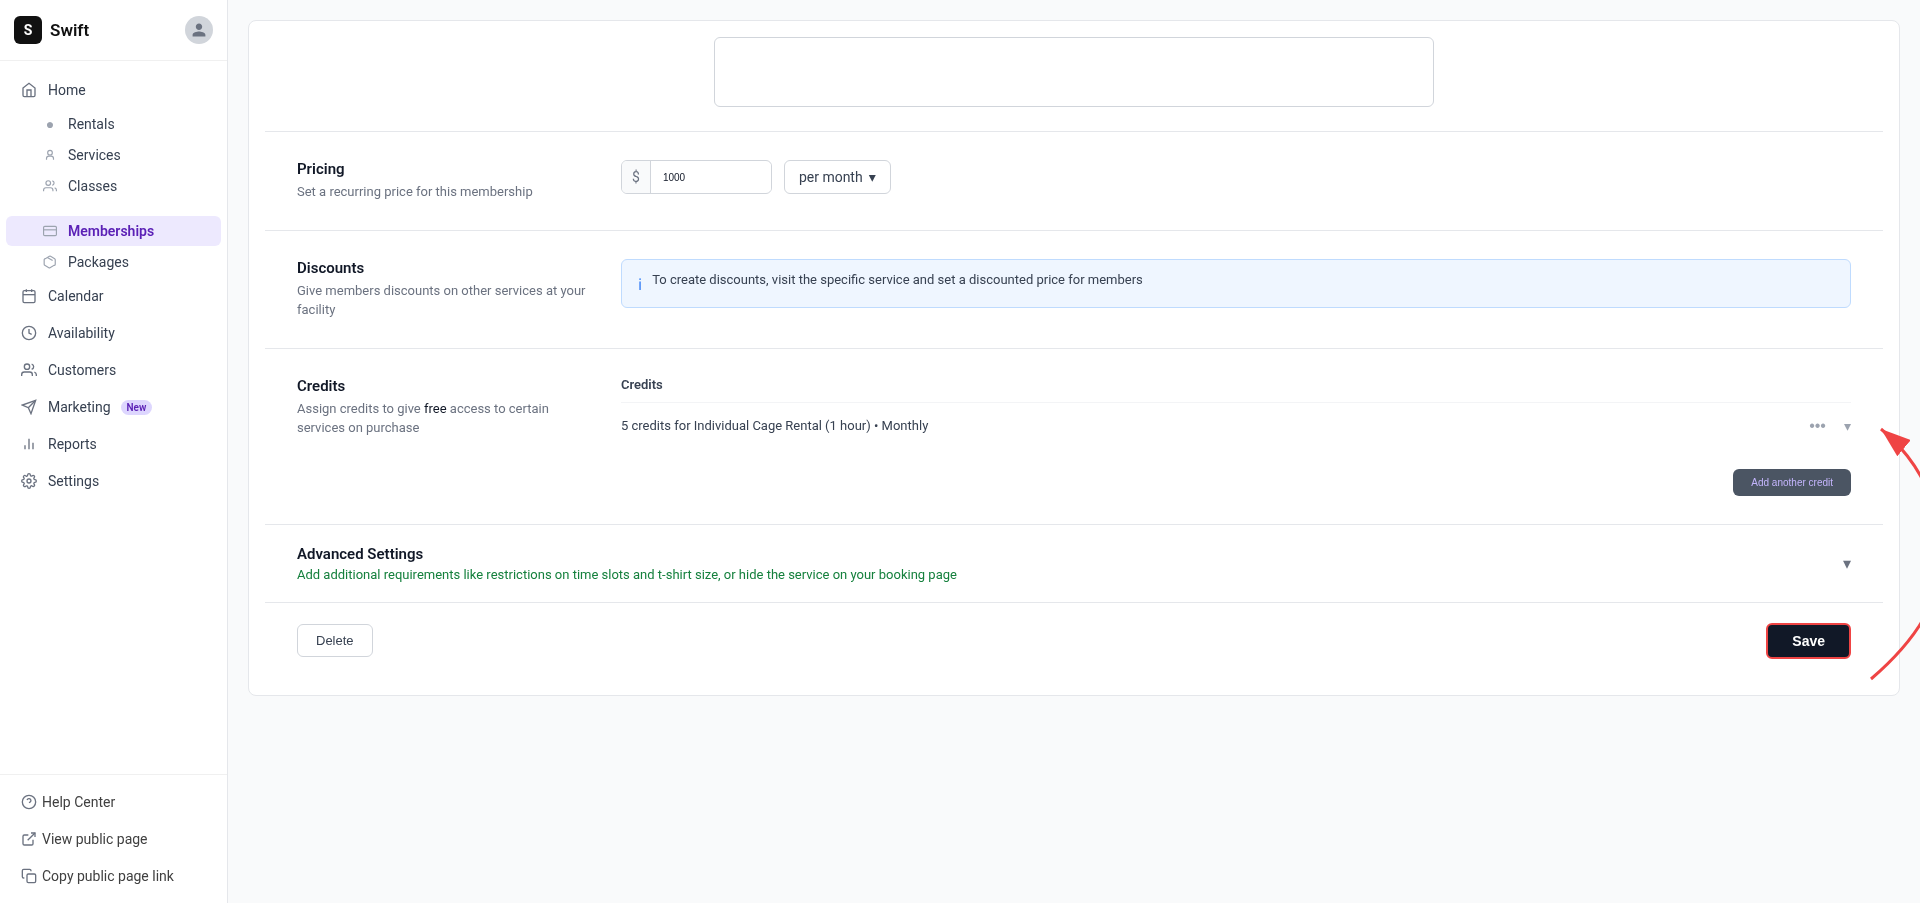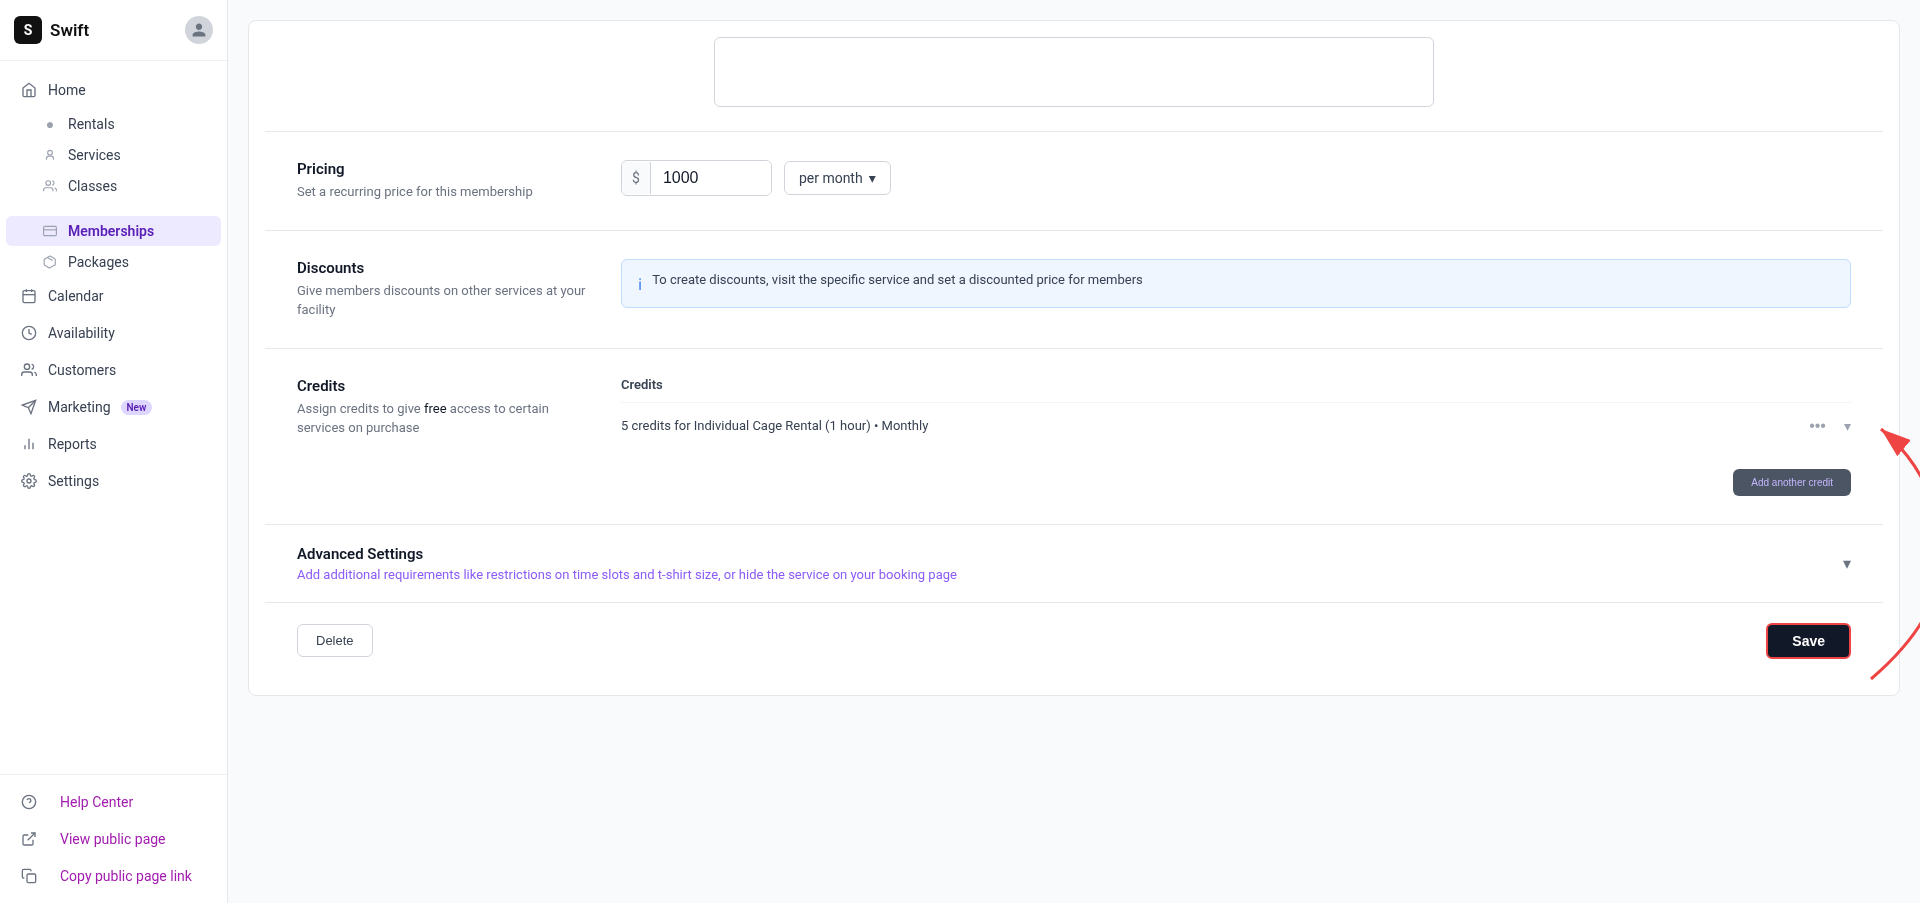--- a/index.html
+++ b/index.html
@@ -114,24 +114,24 @@
       font-weight: 600;
     }
 
     .sidebar-bottom {
       border-top: 1px solid #f0f0f0;
       padding: 8px 0;
     }
     .sidebar-bottom-item {
       display: flex;
       align-items: center;
-      gap: 22px;
+      gap: 4px;
       padding: 9px 14px;
       cursor: pointer;
-      color: #a21caf;
+      color: #404040;
       font-size: 14px;
       border-radius: 6px;
       margin: 1px 6px;
     }
 
     
     .main-content {
       flex: 1;
       overflow-y: auto;
       background: #f9fafb;
@@ -212,21 +212,21 @@
       padding: 8px 10px;
       color: #6b7280;
       font-size: 14px;
       background: #f9fafb;
       border-right: 1px solid #d1d5db;
     }
     .price-input {
       border: none;
       outline: none;
       padding: 8px 12px;
-      font-size: 16px;
+      font-size: 10px;
       width: 120px;
       color: #111827;
     }
     .period-select {
       display: flex;
       align-items: center;
       gap: 6px;
       padding: 8px 14px;
       border: 1px solid #d1d5db;
       border-radius: 6px;
@@ -314,21 +314,21 @@
       justify-content: space-between;
       cursor: pointer;
     }
     .advanced-title {
       font-size: 15px;
       font-weight: 600;
       color: #111827;
     }
     .advanced-desc {
       font-size: 13px;
-      color: #8b5cf6;
+      color: #15803d;
       margin-top: 4px;
     }
     .chevron-down {
       color: #6b7280;
       font-size: 16px;
     }
 
     
     .footer-actions {
       display: flex;

